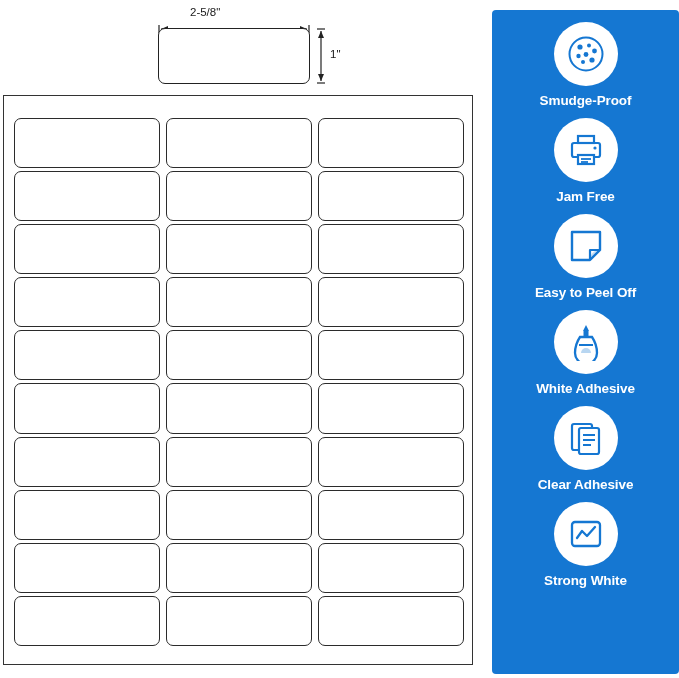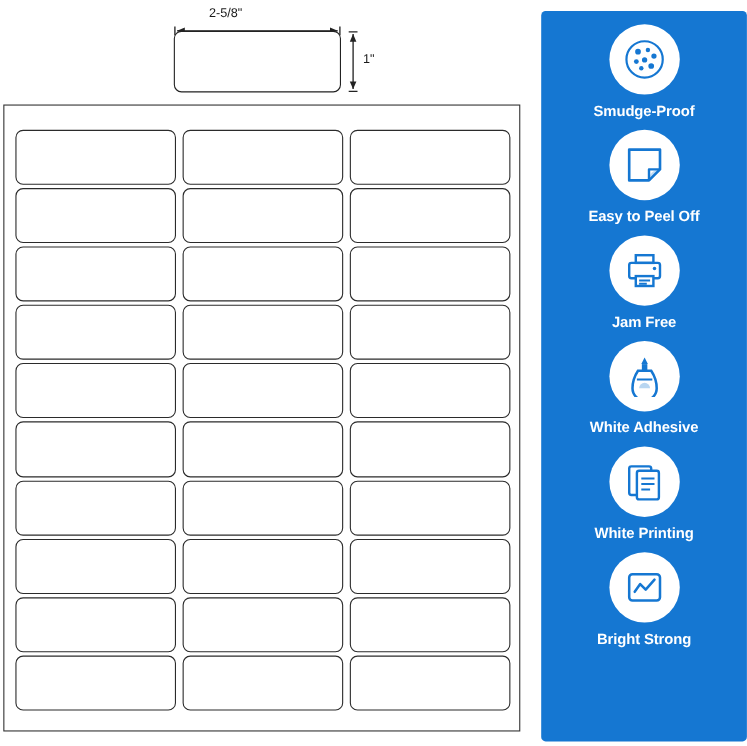--- a/index.html
+++ b/index.html
@@ -212,67 +212,67 @@
           <circle cx="11.5" cy="21" r="2.2" fill="#1577d2"></circle>
           <circle cx="19" cy="19.5" r="2.4" fill="#1577d2"></circle>
           <circle cx="25" cy="25" r="2.6" fill="#1577d2"></circle>
           <circle cx="16" cy="27" r="2.0" fill="#1577d2"></circle>
         </svg>
       </div>
       <div class="feature-label">Smudge-Proof</div>
     </div>
     <div class="feature-item">
       <div class="feature-icon-circle">
-        <svg width="36" height="36" viewBox="0 0 36 36" xmlns="http://www.w3.org/2000/svg">
-          <path d="M4 4 H32 V22 L22 32 H4 Z" fill="none" stroke="#1577d2" stroke-width="2.4" stroke-linejoin="round"></path>
-          <path d="M32 22 L22 22 L22 32" fill="none" stroke="#1577d2" stroke-width="2.2" stroke-linejoin="round"></path>
-          <path d="M22 32 C22 26 26 22 32 22" fill="#1577d2" opacity="0.25"></path>
-        </svg>
-      </div>
-      <div class="feature-label">Easy to Peel Off</div>
-    </div>
-    <div class="feature-item">
-      <div class="feature-icon-circle">
         <svg width="38" height="38" viewBox="0 0 38 38" xmlns="http://www.w3.org/2000/svg">
           <rect x="11" y="5" width="16" height="7" fill="none" stroke="#1577d2" stroke-width="2.2"></rect>
           <rect x="5" y="12" width="28" height="14" rx="2" fill="none" stroke="#1577d2" stroke-width="2.2"></rect>
           <rect x="11" y="24" width="16" height="9" fill="#fff" stroke="#1577d2" stroke-width="2.2"></rect>
           <line x1="14" y1="28" x2="24" y2="28" stroke="#1577d2" stroke-width="1.8"></line>
           <line x1="14" y1="31" x2="21" y2="31" stroke="#1577d2" stroke-width="1.8"></line>
           <circle cx="28" cy="17" r="1.6" fill="#1577d2"></circle>
         </svg>
       </div>
       <div class="feature-label">Jam Free</div>
     </div>
     <div class="feature-item">
       <div class="feature-icon-circle">
+        <svg width="36" height="36" viewBox="0 0 36 36" xmlns="http://www.w3.org/2000/svg">
+          <path d="M4 4 H32 V22 L22 32 H4 Z" fill="none" stroke="#1577d2" stroke-width="2.4" stroke-linejoin="round"></path>
+          <path d="M32 22 L22 22 L22 32" fill="none" stroke="#1577d2" stroke-width="2.2" stroke-linejoin="round"></path>
+          <path d="M22 32 C22 26 26 22 32 22" fill="#1577d2" opacity="0.25"></path>
+        </svg>
+      </div>
+      <div class="feature-label">Easy to Peel Off</div>
+    </div>
+    <div class="feature-item">
+      <div class="feature-icon-circle">
         <svg width="34" height="38" viewBox="0 0 34 38" xmlns="http://www.w3.org/2000/svg">
           <path d="M17 2 L20 8 H14 Z" fill="#1577d2"></path>
           <rect x="14.5" y="8" width="5" height="6" fill="#1577d2"></rect>
           <path d="M11 14 H23 C27 20 28 26 28 30 A11 11 0 0 1 6 30 C6 26 7 20 11 14 Z" fill="none" stroke="#1577d2" stroke-width="2.3"></path>
           <path d="M10 22 H24" stroke="#1577d2" stroke-width="2"></path>
           <path d="M12 30 a5 5 0 0 1 10 0" fill="#1577d2" opacity="0.3"></path>
         </svg>
       </div>
       <div class="feature-label">White Adhesive</div>
     </div>
     <div class="feature-item">
       <div class="feature-icon-circle">
         <svg width="36" height="36" viewBox="0 0 36 36" xmlns="http://www.w3.org/2000/svg">
           <rect x="4" y="4" width="20" height="26" rx="2" fill="none" stroke="#1577d2" stroke-width="2.2"></rect>
           <rect x="11" y="8" width="20" height="26" rx="2" fill="#fff" stroke="#1577d2" stroke-width="2.2"></rect>
           <line x1="15" y1="15" x2="27" y2="15" stroke="#1577d2" stroke-width="2"></line>
           <line x1="15" y1="20" x2="27" y2="20" stroke="#1577d2" stroke-width="2"></line>
           <line x1="15" y1="25" x2="23" y2="25" stroke="#1577d2" stroke-width="2"></line>
         </svg>
       </div>
-      <div class="feature-label">White Printing</div>
+      <div class="feature-label">Clear Adhesive</div>
     </div>
     <div class="feature-item">
       <div class="feature-icon-circle">
         <svg width="36" height="36" viewBox="0 0 36 36" xmlns="http://www.w3.org/2000/svg">
           <rect x="4" y="6" width="28" height="24" rx="3" fill="none" stroke="#1577d2" stroke-width="2.3"></rect>
           <polyline points="9,22 14,15 19,20 27,11" fill="none" stroke="#1577d2" stroke-width="2.3" stroke-linejoin="round" stroke-linecap="round"></polyline>
         </svg>
       </div>
-      <div class="feature-label">Bright Strong</div>
+      <div class="feature-label">Strong White</div>
     </div>
   </div>
 
 </body></html>

